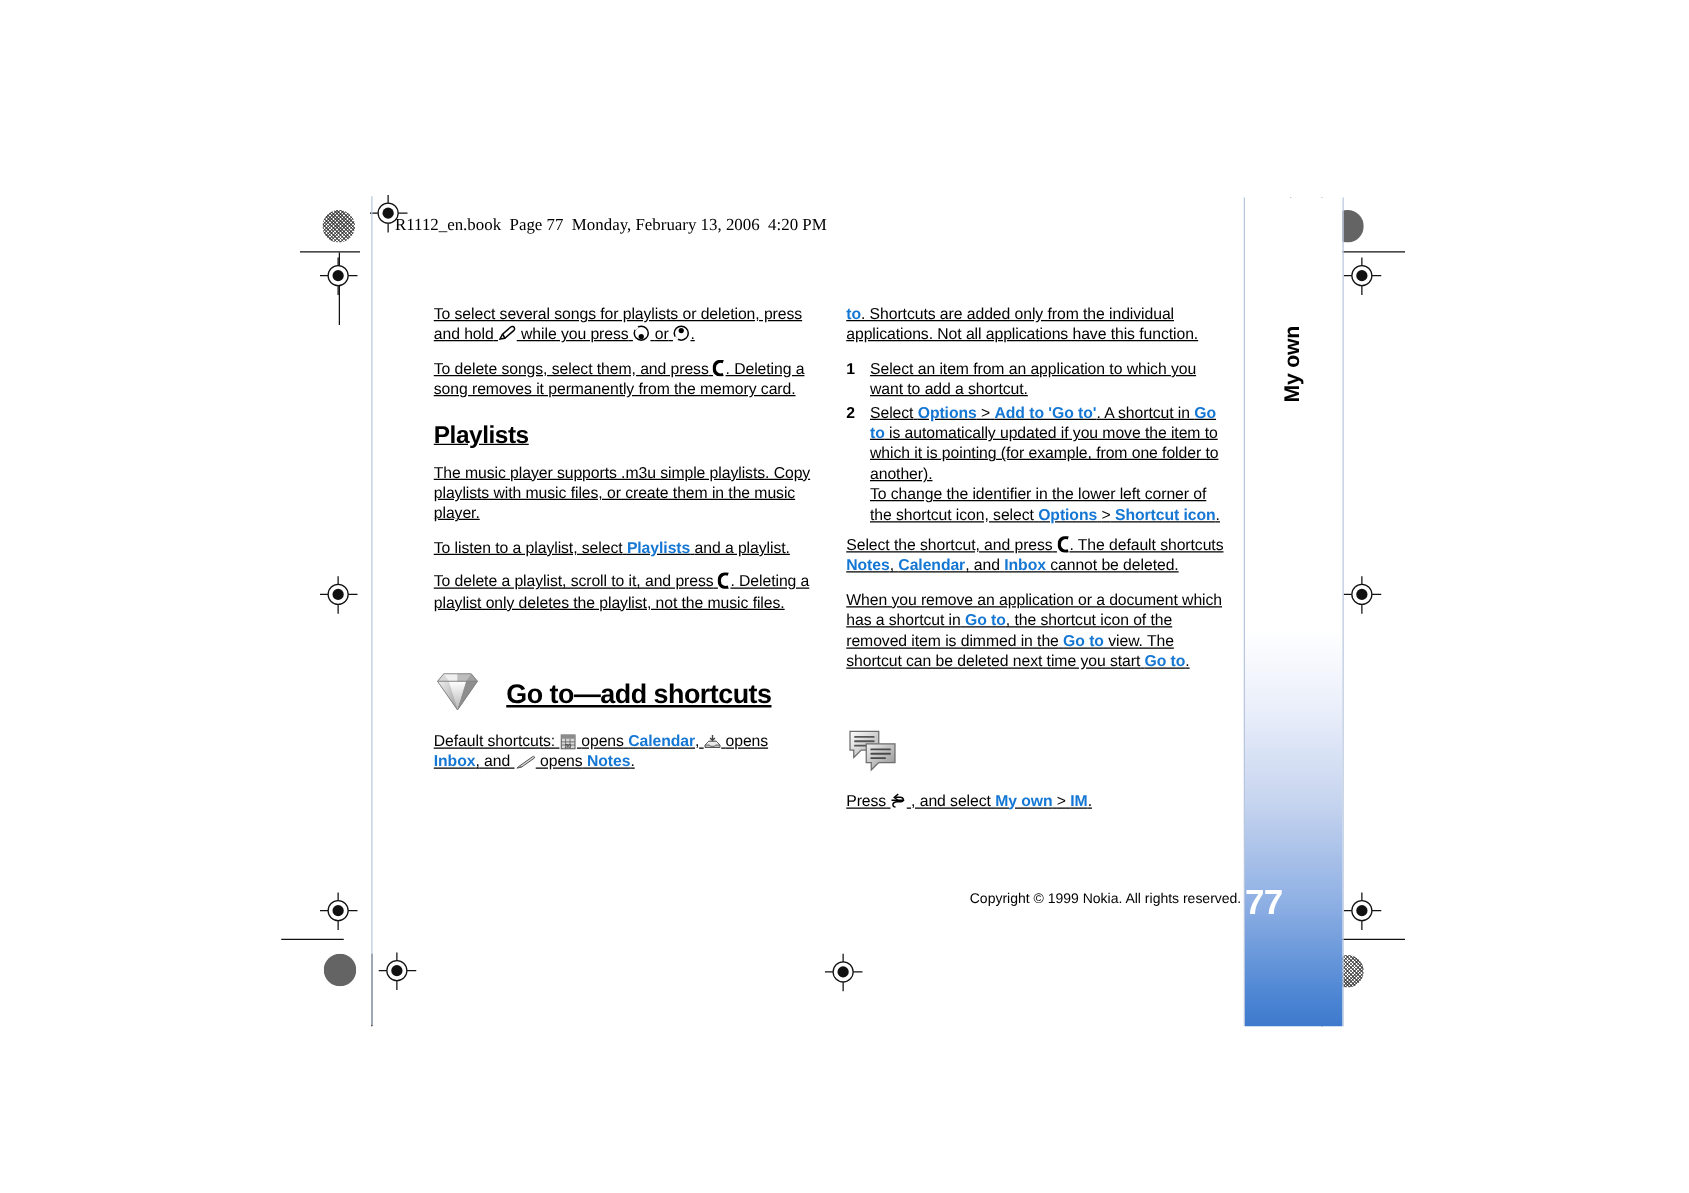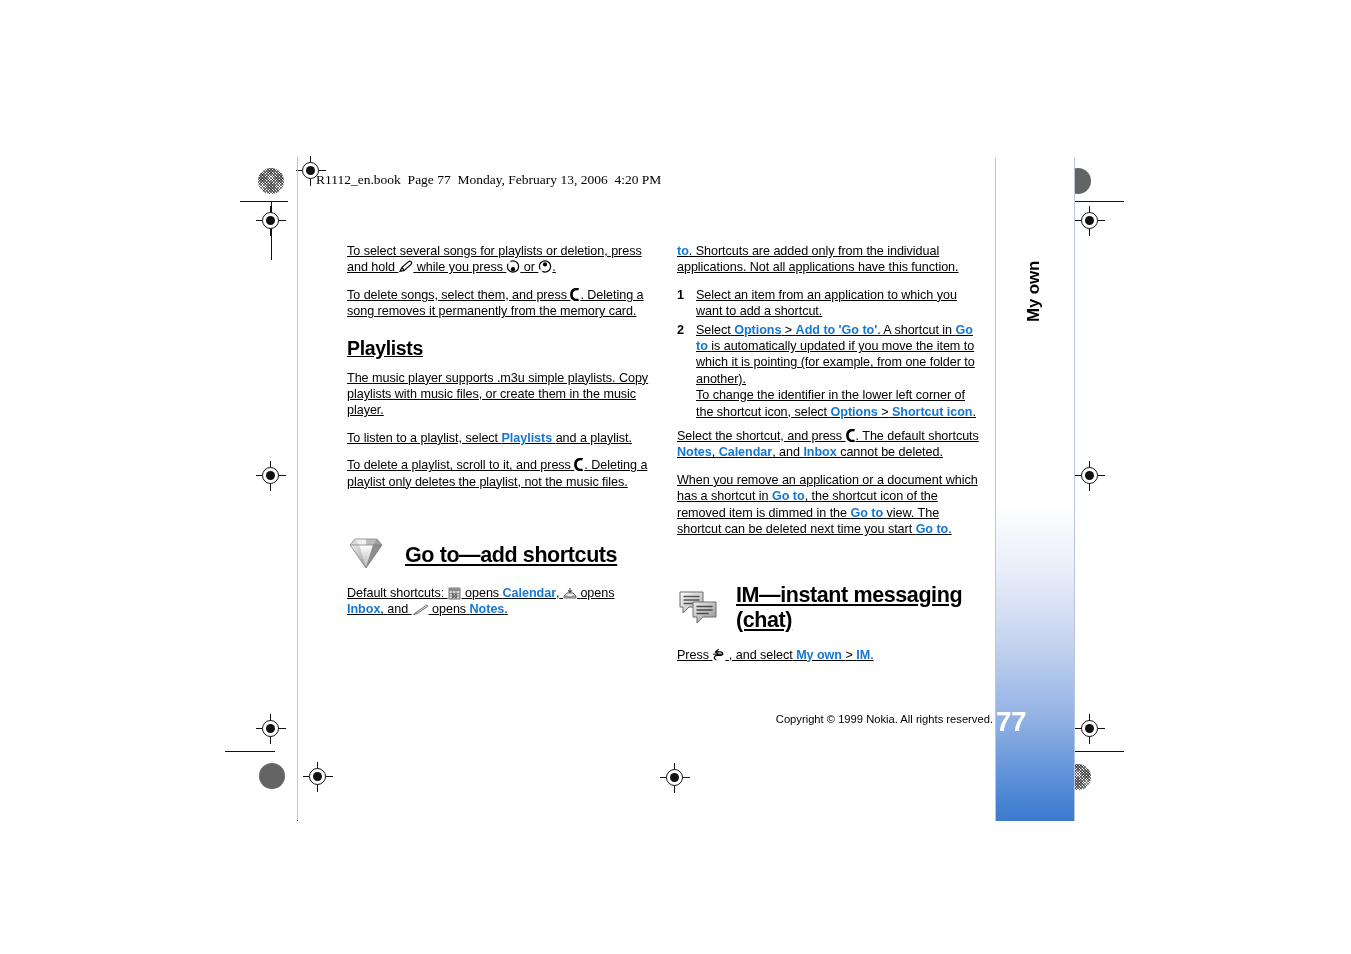--- a/index.html
+++ b/index.html
@@ -542,21 +542,20 @@
               <path d="M7 15.5 H18"></path>
           </g>
           <path d="M16 14 H39 V29 H26 L20 35 V29 H16 Z" fill="url(#bub2)" stroke="#6d6d6d" stroke-width="1"></path>
           <g stroke="#4a4a4a" stroke-width="1.5" stroke-linecap="round">
             <path d="M20 18.5 H35"></path>
               <path d="M20 22 H35"></path>
               <path d="M20 25.5 H31"></path>
           </g>
         </svg>
       </span>
-      <span class="ctitle">IM—instant messaging (chat)</span>
     </div>
 
     <p class="body">
       <span>Press</span>
       <span class="key">
         <svg width="13" height="13" viewBox="0 0 13 13">
           <path d="M4.4 11.6 C3 11.6 2 10.6 2.4 9.2 C2.9 7.6 4.6 7.4 5.6 7.4 L8.6 7.4
                    C9.8 7.4 10.6 6.7 10.6 5.6 C10.6 4.4 9.6 3.8 8.4 3.8 L4.2 3.8" fill="none" stroke="#000" stroke-width="1.2"></path>
           <path d="M6.6 1.2 L3.4 4 L6.6 6.4" fill="none" stroke="#000" stroke-width="1.2"></path>
           <path d="M1.2 6.2 H11.4" stroke="#000" stroke-width="1.1"></path>

